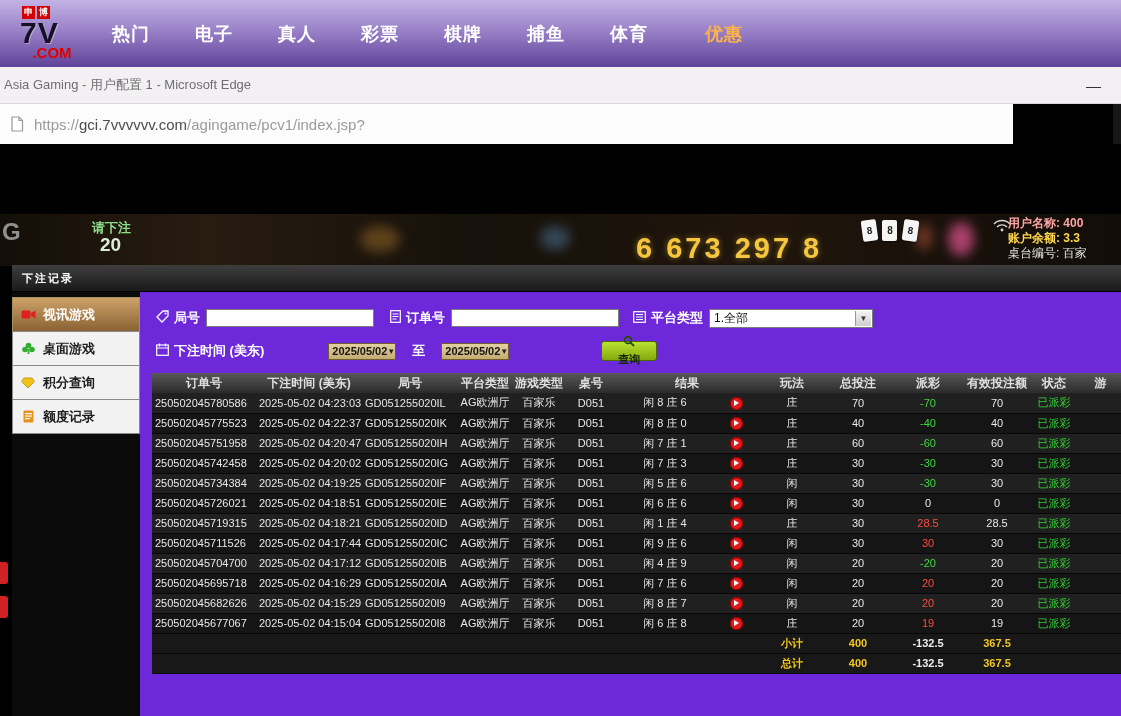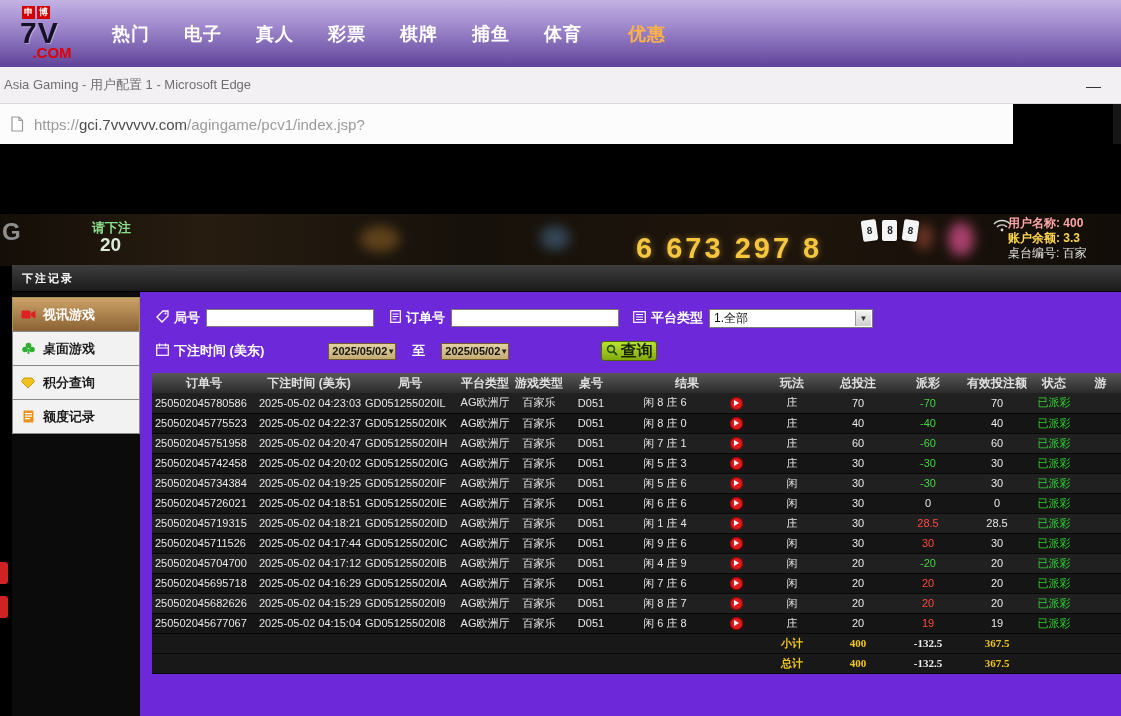--- a/index.html
+++ b/index.html
@@ -17,21 +17,21 @@
   }
   .logo { margin-left:18px; width:74px; cursor:pointer; text-align:center; }
   .logo-tags { display:flex; gap:2px; justify-content:flex-start; margin-left:4px; }
   .logo-tags span {
     display:inline-block; width:13px; height:13px; background:#d40000; color:#fff;
     font-size:9px; line-height:13px; font-weight:bold;
   }
   .logo-main { font-size:30px; font-weight:bold; color:#141026; line-height:28px; letter-spacing:1px;
     text-shadow:1px 1px 0 rgba(255,255,255,.35); text-align:left; margin-left:2px; }
   .logo-suffix { font-size:15px; font-weight:bold; color:#e00000; text-align:center; margin-right:6px; margin-top:-3px; }
-  .nav-items { display:flex; margin-left:20px; gap:34px; }
+  .nav-items { display:flex; margin-left:20px; gap:45px; }
   .nav-item { font-size:18px; font-weight:bold; color:#ffffff; cursor:pointer; letter-spacing:1px; }
   .nav-item.highlight { color:#ffb347;margin-left:12px; }
 
   
   .titlebar {
     position:absolute; top:67px; left:0; width:1121px; height:37px;
     background:#f2f0f3; border-bottom:1px solid #dcd9de; display:flex; align-items:center;
   }
   .titlebar-text { margin-left:4px; font-size:13px; color:#6f6f6f; }
   .min-btn { position:absolute; right:14px; top:8px; font-size:15px; color:#333; cursor:pointer; padding:2px 6px; }
@@ -118,21 +118,21 @@
   .date-select {
     width:68px; height:17px; background:linear-gradient(#e2d1a0,#c4ab72); border:1px solid #6f5c2e;
     display:flex; align-items:center; justify-content:space-between; padding:0 3px;
     font-size:11px; font-weight:bold; color:#141414; cursor:pointer;
   }
   .date-select .arrow { font-size:8px; color:#222; }
   .to-label { color:#fff; font-size:13px; font-weight:bold; margin:0 16px; }
   .query-btn {
     margin-left:92px; width:56px; height:20px; display:flex; align-items:center; justify-content:center; gap:3px;
     background:linear-gradient(180deg,#bbe232,#82aa0d); border:1px solid #4c6a02; border-radius:3px;
-    font-size:16px; font-weight:bold; color:#142400; cursor:pointer;
+    font-size:11px; font-weight:bold; color:#142400; cursor:pointer;flex-direction:column;
   }
 
   
   table.records { margin:10px 0 0 12px; width:969px; border-collapse:collapse; table-layout:fixed; }
   .records th {
     height:20px; background:linear-gradient(180deg,#585858,#2b2b2b);
     font-size:12px; font-weight:bold; color:#e0e0e0; white-space:nowrap; overflow:hidden;
   }
   .records td {
     height:20px; text-align:center; font-size:11px; color:#e8e8e8;
@@ -144,21 +144,21 @@
   .records td.neg { color:#3fd53f; }
   .records td.pos { color:#ff4a3d; }
   .records td.zero { color:#e8e8e8; }
   .records td.status-cell { color:#2fd32f; }
   .play-btn {
     display:inline-flex; width:13px; height:13px; border-radius:50%; background:#e01b1b;
     align-items:center; justify-content:center; cursor:pointer; vertical-align:middle;
     box-shadow:inset 0 0 0 1px #8a0000;
   }
   .play-tri { width:0; height:0; border-left:5px solid #fff; border-top:3.5px solid transparent; border-bottom:3.5px solid transparent; margin-left:1px; }
-  .sum-row td { background:#181818; border-top:1px solid #2f2f2f; font-weight:bold;font-family:Liberation Serif, serif; }
+  .sum-row td { background:#181818; border-top:1px solid #2f2f2f; font-weight:bold; }
   .sum-yellow { color:#f2c71d !important; }
   .sum-white { color:#ededed !important; }
 </style>
 </head>
 <body>
 
 <div id="root">
 
   <div class="site-nav">
     <div class="logo">
@@ -450,21 +450,21 @@
     <td class="status-cell">已派彩</td>
     <td></td>
   </tr>
                 <tr>
     <td class="left">250502045742458</td>
     <td class="left">2025-05-02 04:20:02</td>
     <td class="left">GD051255020IG</td>
     <td>AG欧洲厅</td>
     <td>百家乐</td>
     <td>D051</td>
-    <td>闲 5 庄 3</td>
+    <td>闲 7 庄 3</td>
     <td>
       <span class="play-btn">
                       <span class="play-tri"></span>
                     </span>
     </td>
     <td>庄</td>
     <td>30</td>
     <td class="neg">-30</td>
     <td>30</td>
     <td class="status-cell">已派彩</td>

